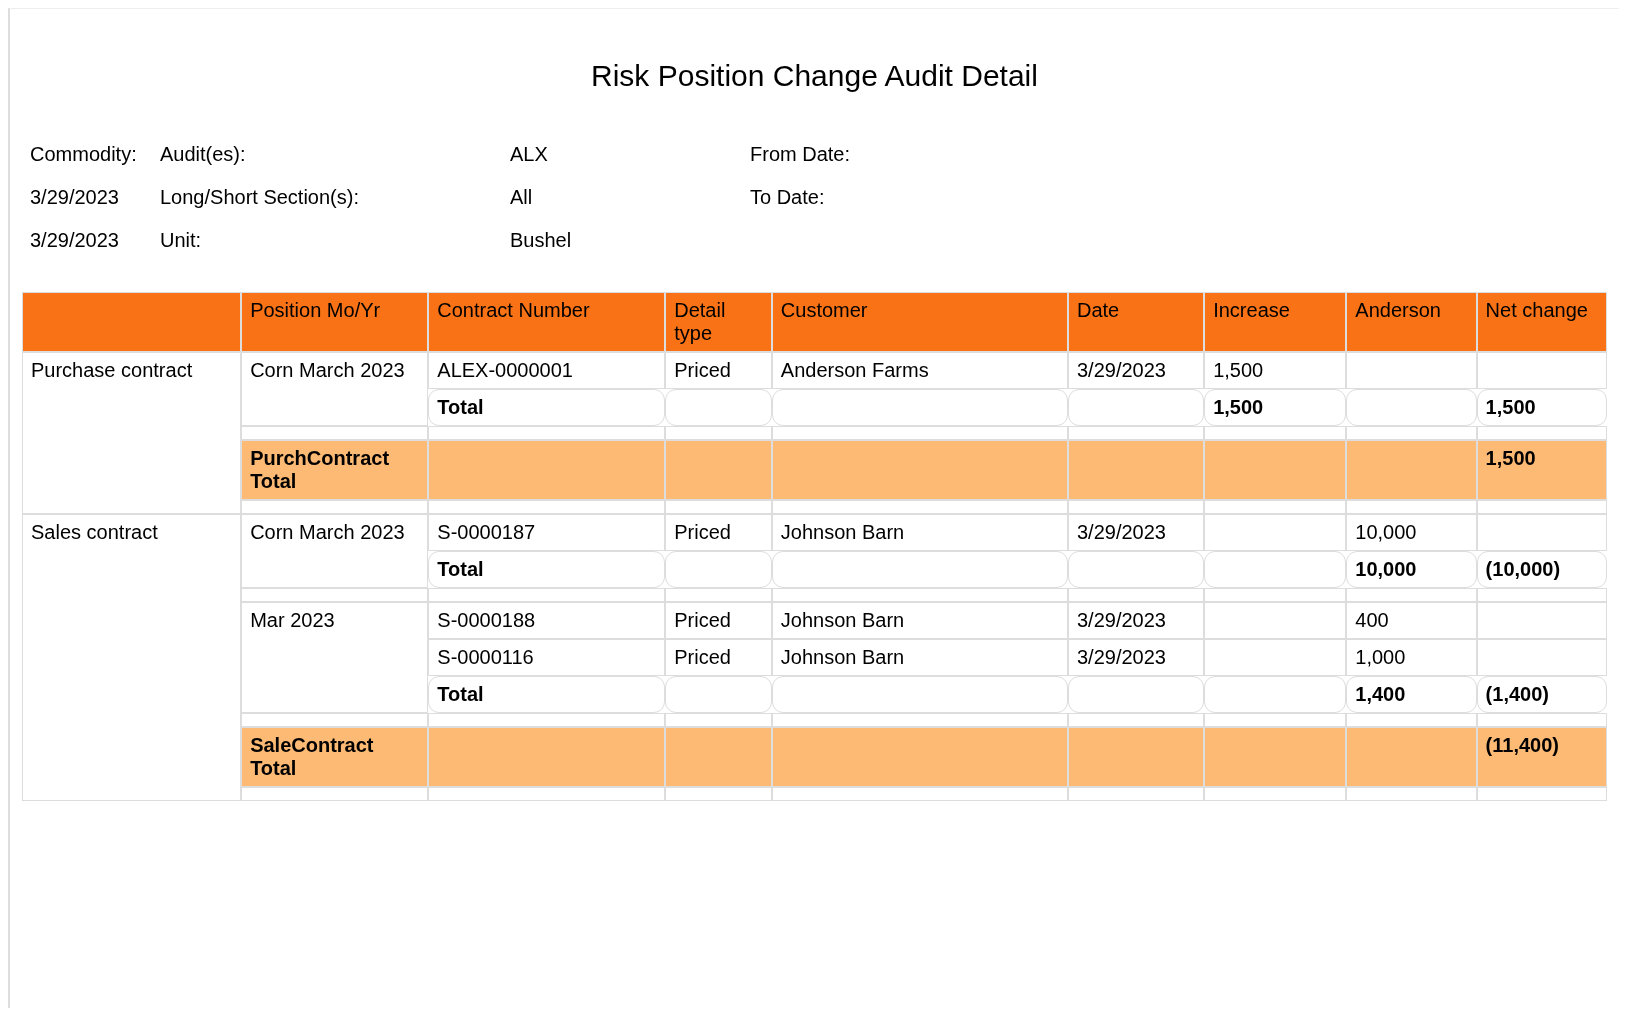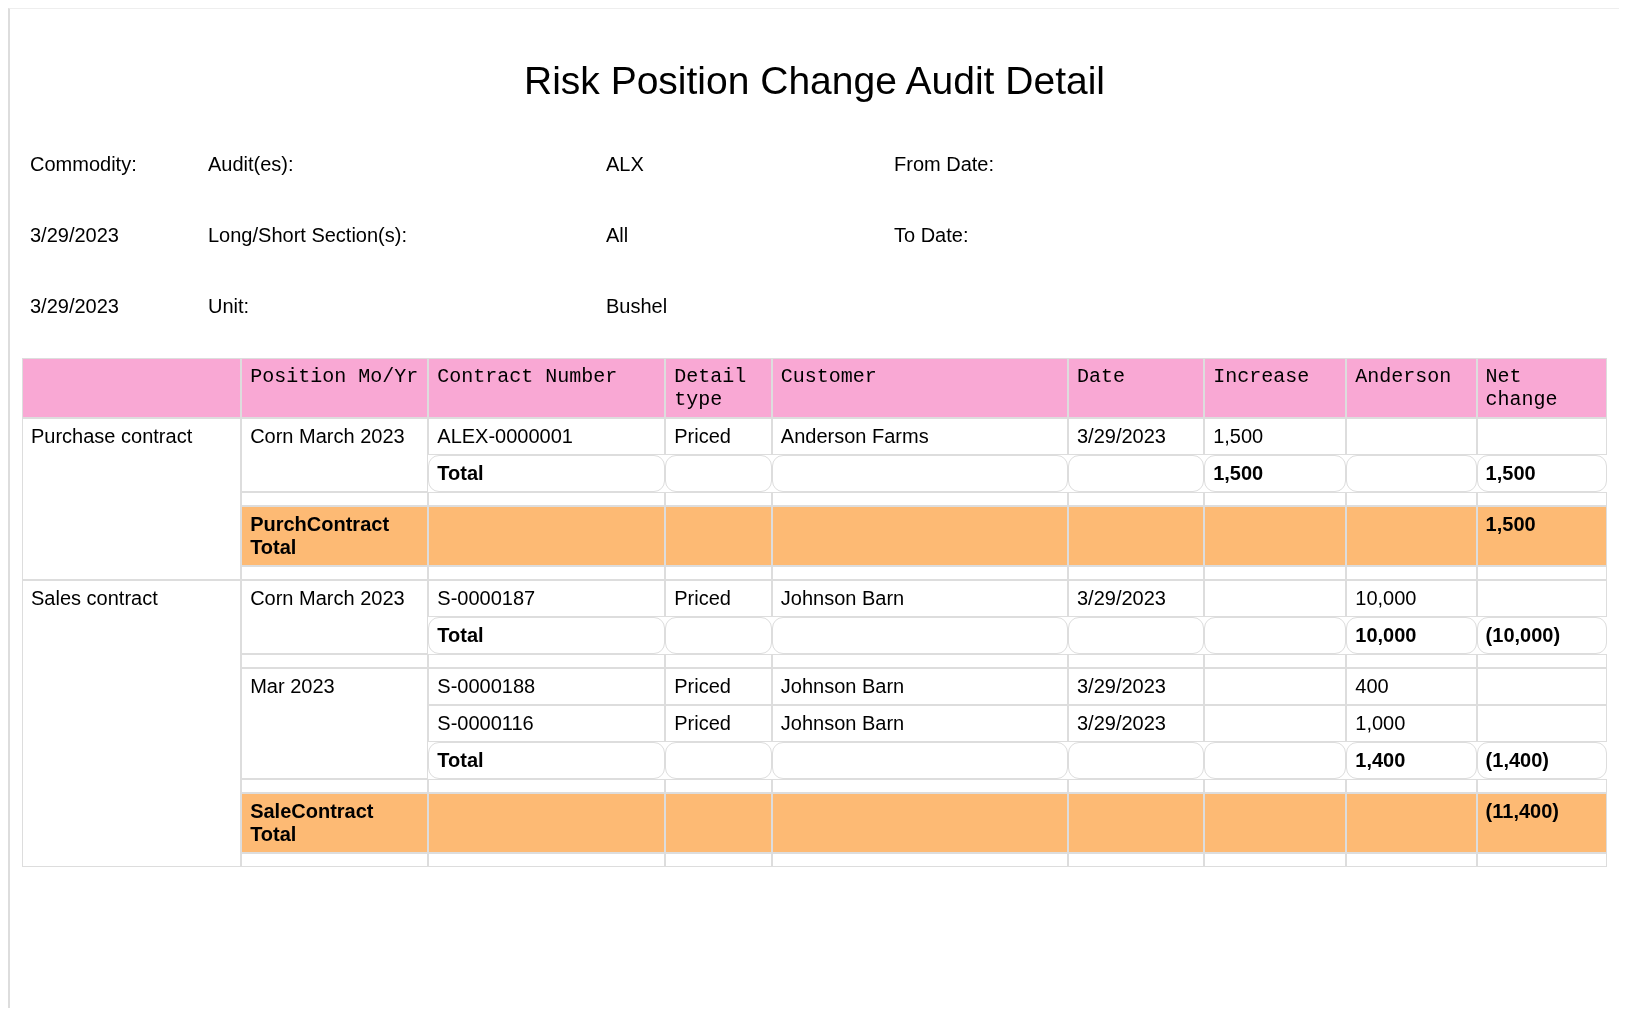--- a/index.html
+++ b/index.html
@@ -10,54 +10,52 @@
       padding: 8px;
     }
     .page {
       border-left: 2px solid #ddd;
       border-top: 1px solid #eee;
       padding: 50px 12px 20px 12px;
       min-height: 1000px;
     }
     .report-title {
       text-align: center;
-      font-size: 39px;
+      font-size: 30px;
       font-weight: 400;
       margin-bottom: 50px;
     }
     .header-grid {
       display: grid;
       grid-template-columns: 130px 350px 240px 200px;
       row-gap: 20px;
       font-size: 20px;
       margin-bottom: 40px;
       padding-left: 8px;
-      gap: 48px;
     }
     .header-label { font-weight: 400; }
     .header-value { font-weight: 400; }
 
     table.report {
       border-collapse: separate;
       border-spacing: 0;
       width: 100%;
       font-size: 20px;
       table-layout: fixed;
     }
     table.report th, table.report td {
       border: 1px solid #ddd;
       padding: 6px 8px;
       vertical-align: top;
       text-align: left;
       height: 34px;
     }
     table.report th {
       font-weight: 400;
-      background: #f9a8d4;
-      font-family: Liberation Mono, monospace;
+      background: #f97316;
     }
     col.c-cat   { width: 185px; }
     col.c-pos   { width: 158px; }
     col.c-con   { width: 200px; }
     col.c-pt    { width: 90px; }
     col.c-cust  { width: 250px; }
     col.c-date  { width: 115px; }
     col.c-inc   { width: 120px; }
     col.c-dec   { width: 110px; }
     col.c-net   { width: 110px; }

